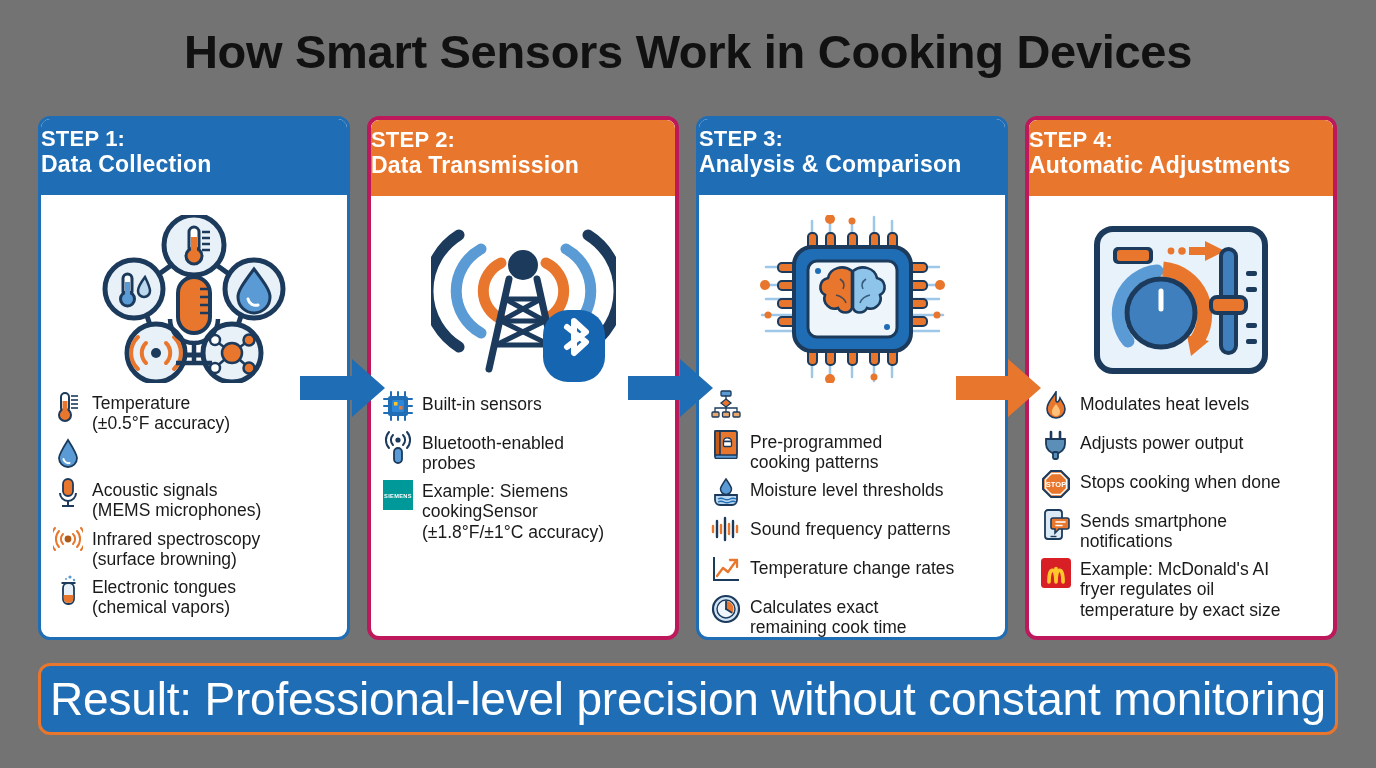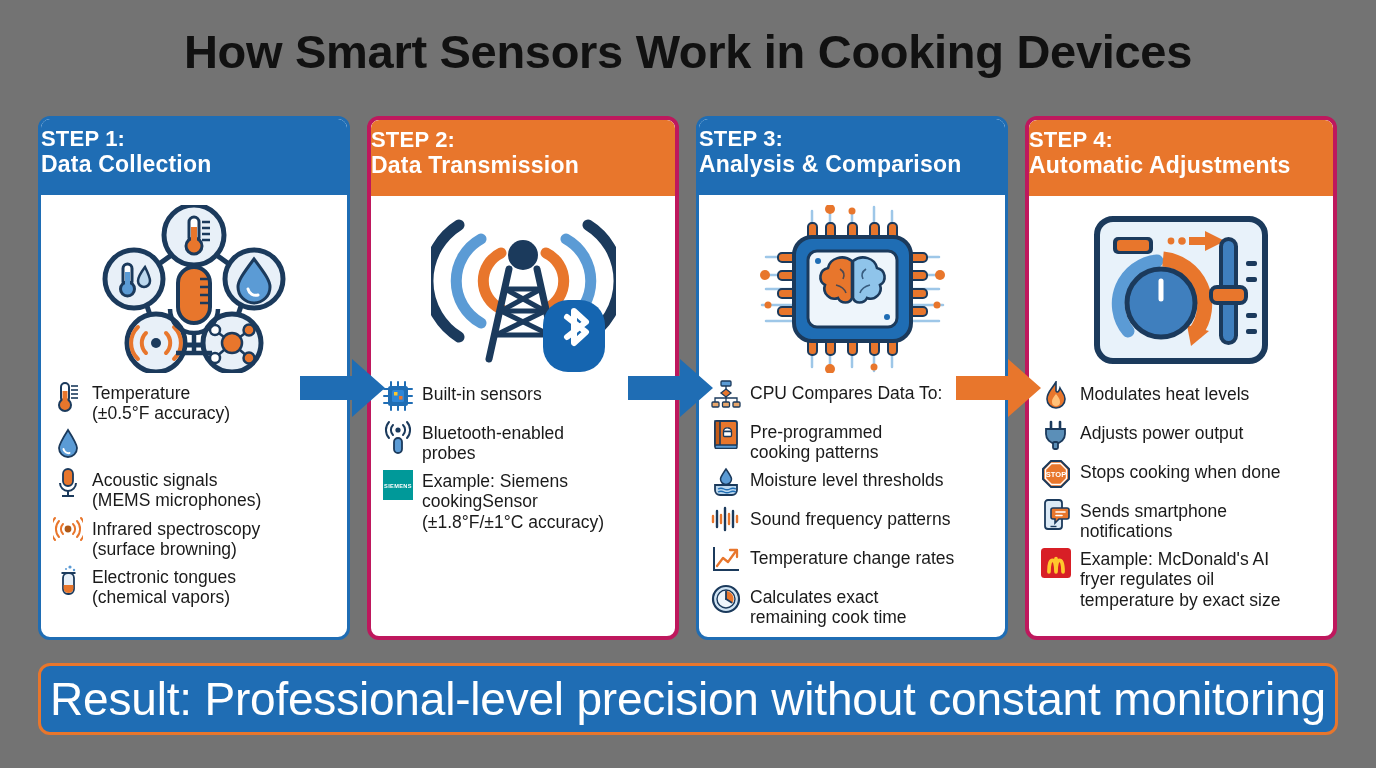--- a/index.html
+++ b/index.html
@@ -63,21 +63,21 @@
   .step-header .l1 { display: block; font-size: 22px; }
   .step-header .l2 { display: block; font-size: 23px; }
   .blue  .step-header { background: #1f6db4; }
   .orange .step-header { background: #e8762c; }
 
   .step-body {
     flex: 1 1 auto;
     display: flex;
     flex-direction: column;
     align-items: stretch;
-    padding: 6px 0 4px 0;
+    padding: 16px 0 4px 0;
   }
 
   .illus {
     height: 175px;
     display: flex;
     align-items: center;
     justify-content: center;
     flex: 0 0 auto;
   }
 
@@ -471,21 +471,20 @@
                 <rect x="10" y="1" width="10" height="5" rx="1" fill="#5b9bd5" stroke="#1b3a5c" stroke-width="1.3"></rect>
                 <line x1="15" y1="6" x2="15" y2="10" stroke="#1b3a5c" stroke-width="1.3"></line>
                 <path d="M15 9 l5 4 -5 4 -5 -4z" fill="#e8762c" stroke="#1b3a5c" stroke-width="1.3"></path>
                 <path d="M4 23 v-5 h22 v5" fill="none" stroke="#1b3a5c" stroke-width="1.3"></path>
                 <line x1="15" y1="17" x2="15" y2="23" stroke="#1b3a5c" stroke-width="1.3"></line>
                 <rect x="1" y="22" width="7" height="5" rx="1" fill="#e8a76c" stroke="#1b3a5c" stroke-width="1.3"></rect>
                 <rect x="11.5" y="22" width="7" height="5" rx="1" fill="#e8a76c" stroke="#1b3a5c" stroke-width="1.3"></rect>
                 <rect x="22" y="22" width="7" height="5" rx="1" fill="#e8a76c" stroke="#1b3a5c" stroke-width="1.3"></rect>
               </svg>
             </span>
-            <span class="txt">CPU Compares Data To:</span>
           </div>
           <div class="item">
             <span class="ico">
               <svg width="28" height="30" viewBox="0 0 28 30">
                 <rect x="3" y="2" width="22" height="25" rx="2" fill="#e8762c" stroke="#1b3a5c" stroke-width="1.8"></rect>
                 <rect x="3" y="2" width="5" height="25" fill="#c55b18" stroke="#1b3a5c" stroke-width="1.6"></rect>
                 <path d="M16 9 a3.5 3.5 0 0 1 3.5 3.5 h-8 A3.5 3.5 0 0 1 16 9z" fill="#fff" stroke="#1b3a5c" stroke-width="1.3"></path>
                 <rect x="11.5" y="12.5" width="8" height="5" rx="1" fill="#fff" stroke="#1b3a5c" stroke-width="1.3"></rect>
                 <rect x="3" y="26" width="22" height="3.5" rx="1.5" fill="#5b9bd5" stroke="#1b3a5c" stroke-width="1.5"></rect>
               </svg>

